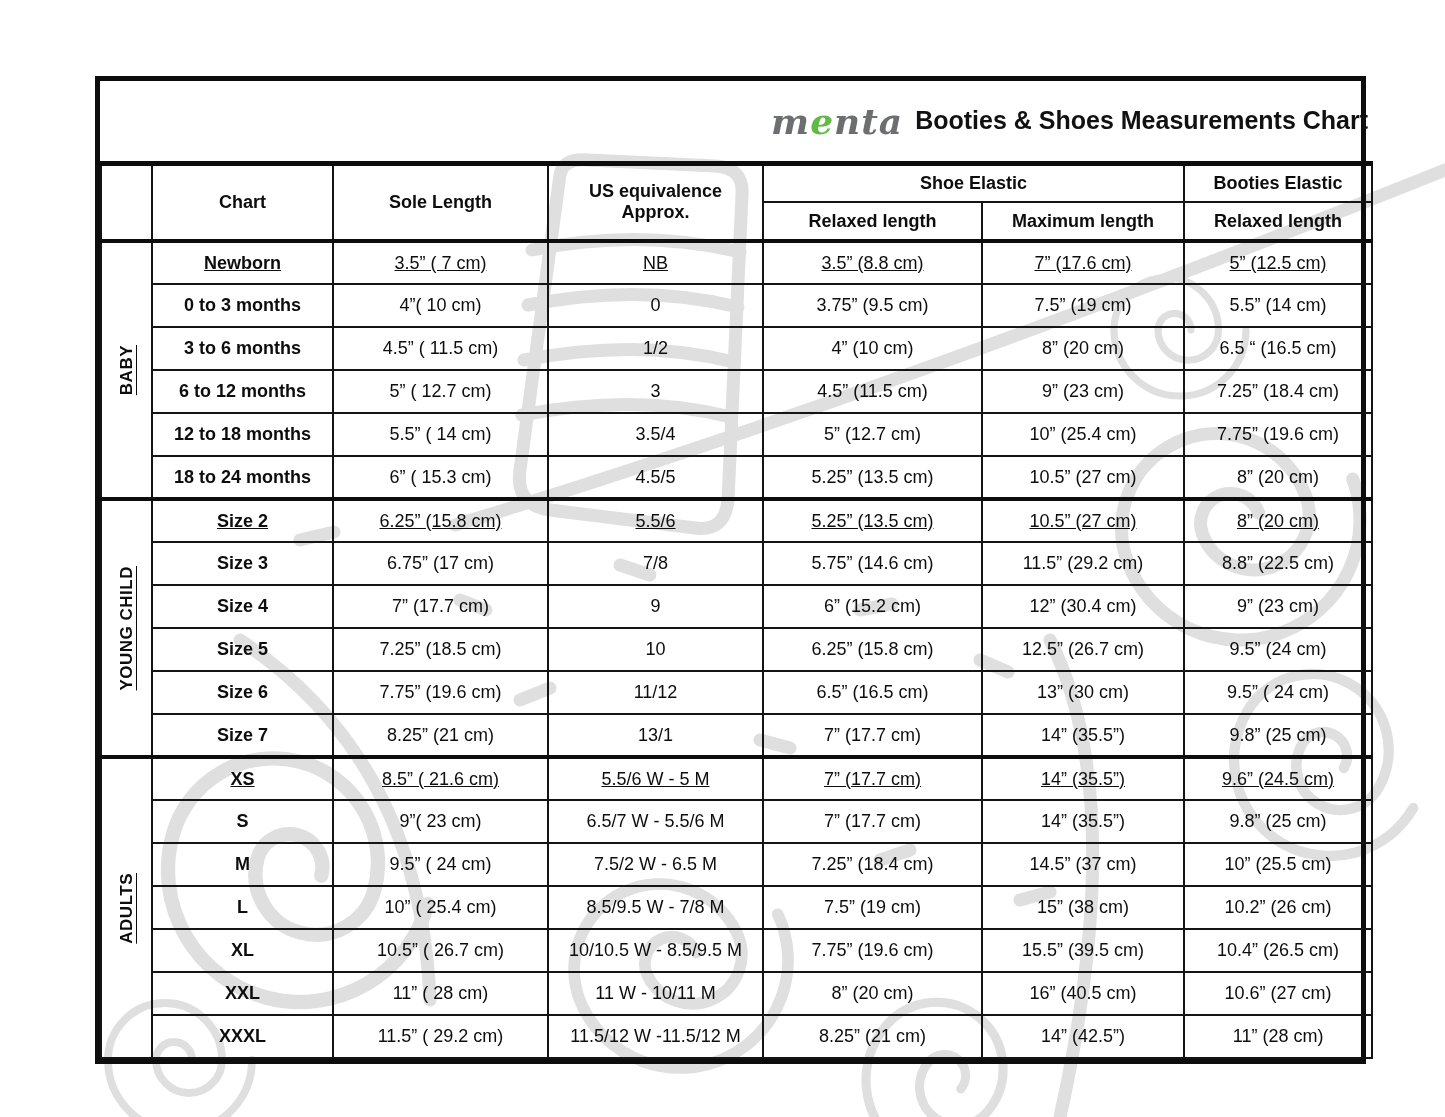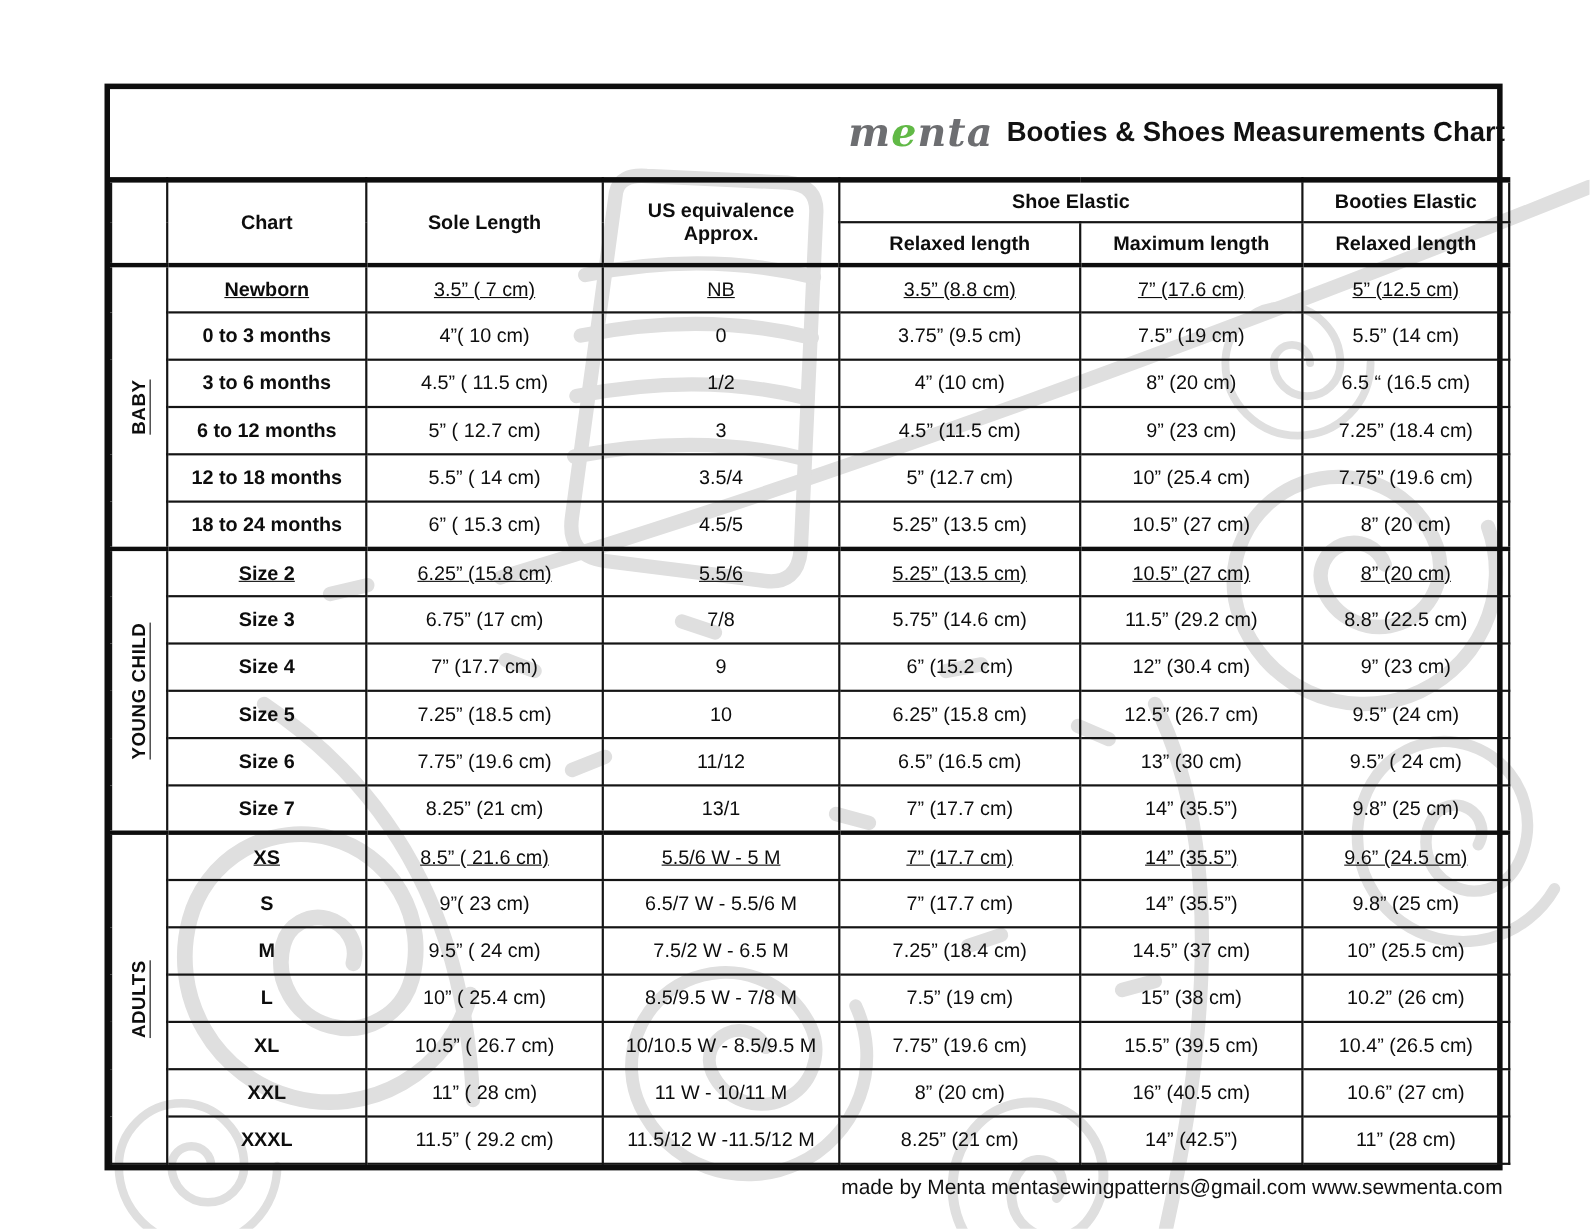--- a/index.html
+++ b/index.html
@@ -317,14 +317,13 @@
           <td class="size-cell">XXXL</td>
           <td>11.5” ( 29.2 cm)</td>
           <td>11.5/12 W -11.5/12 M</td>
           <td>8.25” (21 cm)</td>
           <td>14” (42.5”)</td>
           <td>11” (28 cm)</td>
         </tr>
       </tbody>
     </table>
   </div>
-  <div class="footer">made by Menta mentasewingpatterns@gmail.com www.sewmenta.com</div>
 </div>
 
 </body></html>

